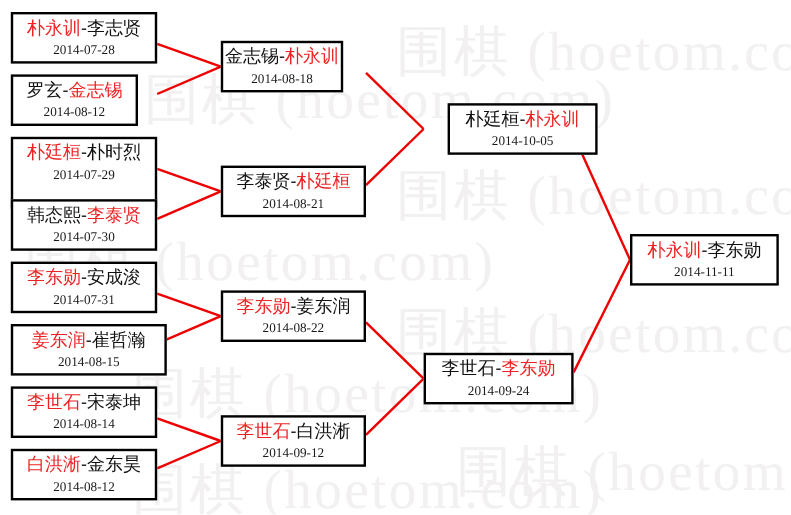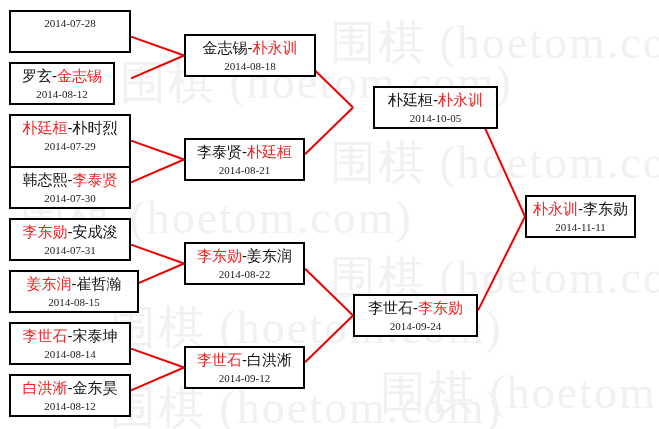--- a/index.html
+++ b/index.html
@@ -98,20 +98,21 @@
         <line x1="305" y1="154.34" x2="353" y2="107.5"></line>
         <line x1="305" y1="268.66" x2="353" y2="315.5"></line>
         <line x1="305" y1="362.34" x2="353" y2="315.5"></line>
         <line x1="478" y1="112.66" x2="525" y2="216.5"></line>
         <line x1="478" y1="310.34" x2="525" y2="216.5"></line>
       </g>
   </svg>
 
   <div id="boxes-layer">
       <div class="match-box" style="left: 9px; top: 10px; width: 122px; height: 43px;">
+        <div class="players"><span class="p-win">朴永训</span><span class="dash">-</span><span class="p-lose">李志贤</span></div>
         <div class="date">2014-07-28</div>
       </div>
       <div class="match-box" style="left: 9px; top: 62px; width: 106px; height: 43px;">
         <div class="players"><span class="p-lose">罗玄</span><span class="dash">-</span><span class="p-win">金志锡</span></div>
         <div class="date">2014-08-12</div>
       </div>
       <div class="match-box" style="left: 9px; top: 114px; width: 122px; height: 60px;">
         <div class="players"><span class="p-win">朴廷桓</span><span class="dash">-</span><span class="p-lose">朴时烈</span></div>
         <div class="date">2014-07-29</div>
       </div>
@@ -128,21 +129,21 @@
         <div class="date">2014-08-15</div>
       </div>
       <div class="match-box" style="left: 9px; top: 322px; width: 122px; height: 43px;">
         <div class="players"><span class="p-win">李世石</span><span class="dash">-</span><span class="p-lose">宋泰坤</span></div>
         <div class="date">2014-08-14</div>
       </div>
       <div class="match-box" style="left: 9px; top: 374px; width: 122px; height: 43px;">
         <div class="players"><span class="p-win">白洪淅</span><span class="dash">-</span><span class="p-lose">金东昊</span></div>
         <div class="date">2014-08-12</div>
       </div>
-      <div class="match-box" style="left: 184px; top: 34px; width: 132px; height: 43px;">
+      <div class="match-box" style="left: 184px; top: 34px; width: 102px; height: 43px;">
         <div class="players"><span class="p-lose">金志锡</span><span class="dash">-</span><span class="p-win">朴永训</span></div>
         <div class="date">2014-08-18</div>
       </div>
       <div class="match-box" style="left: 184px; top: 138px; width: 121px; height: 43px;">
         <div class="players"><span class="p-lose">李泰贤</span><span class="dash">-</span><span class="p-win">朴廷桓</span></div>
         <div class="date">2014-08-21</div>
       </div>
       <div class="match-box" style="left: 184px; top: 242px; width: 121px; height: 43px;">
         <div class="players"><span class="p-win">李东勋</span><span class="dash">-</span><span class="p-lose">姜东润</span></div>
         <div class="date">2014-08-22</div>
@@ -152,19 +153,19 @@
         <div class="date">2014-09-12</div>
       </div>
       <div class="match-box" style="left: 353px; top: 86px; width: 125px; height: 43px; margin-left: 20px;">
         <div class="players"><span class="p-lose">朴廷桓</span><span class="dash">-</span><span class="p-win">朴永训</span></div>
         <div class="date">2014-10-05</div>
       </div>
       <div class="match-box" style="left: 353px; top: 294px; width: 125px; height: 43px;">
         <div class="players"><span class="p-lose">李世石</span><span class="dash">-</span><span class="p-win">李东勋</span></div>
         <div class="date">2014-09-24</div>
       </div>
-      <div class="match-box" style="left: 525px; top: 195px; width: 111px; height: 43px;">
+      <div class="match-box" style="left: 525px; top: 195px; width: 124px; height: 43px;">
         <div class="players"><span class="p-win">朴永训</span><span class="dash">-</span><span class="p-lose">李东勋</span></div>
         <div class="date">2014-11-11</div>
       </div>
     </div>
 
 </div>
 
 </body></html>

